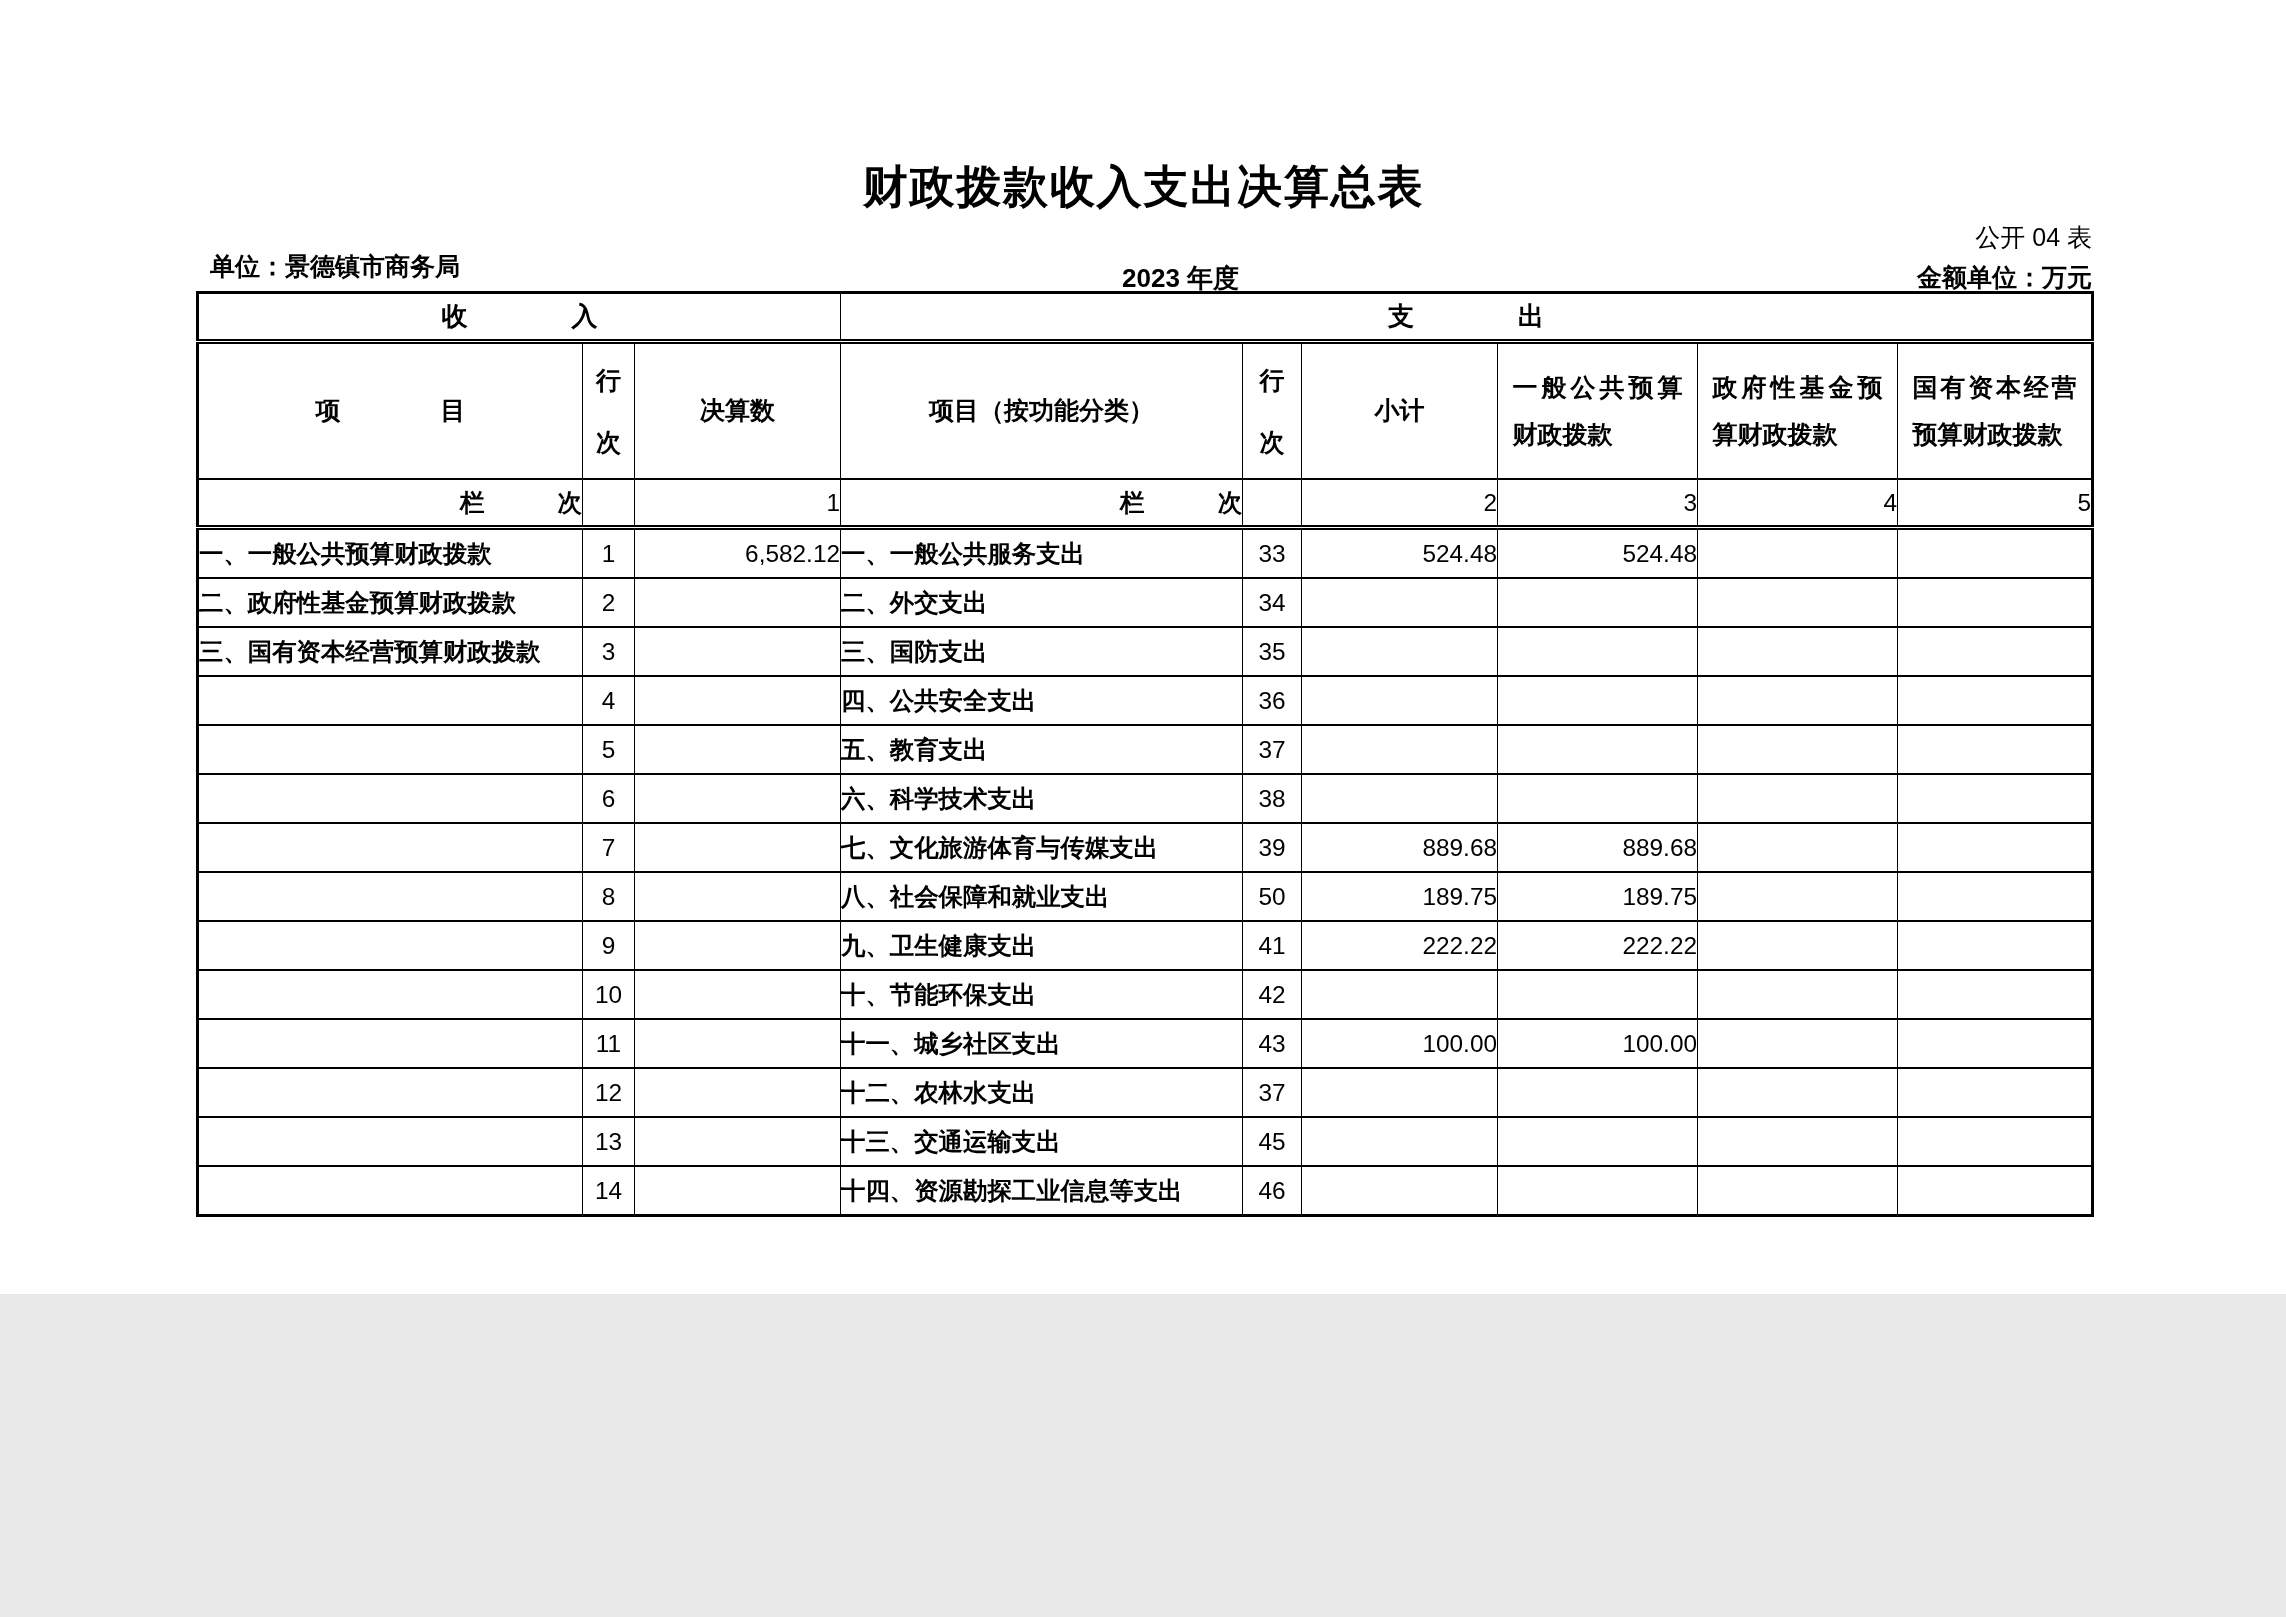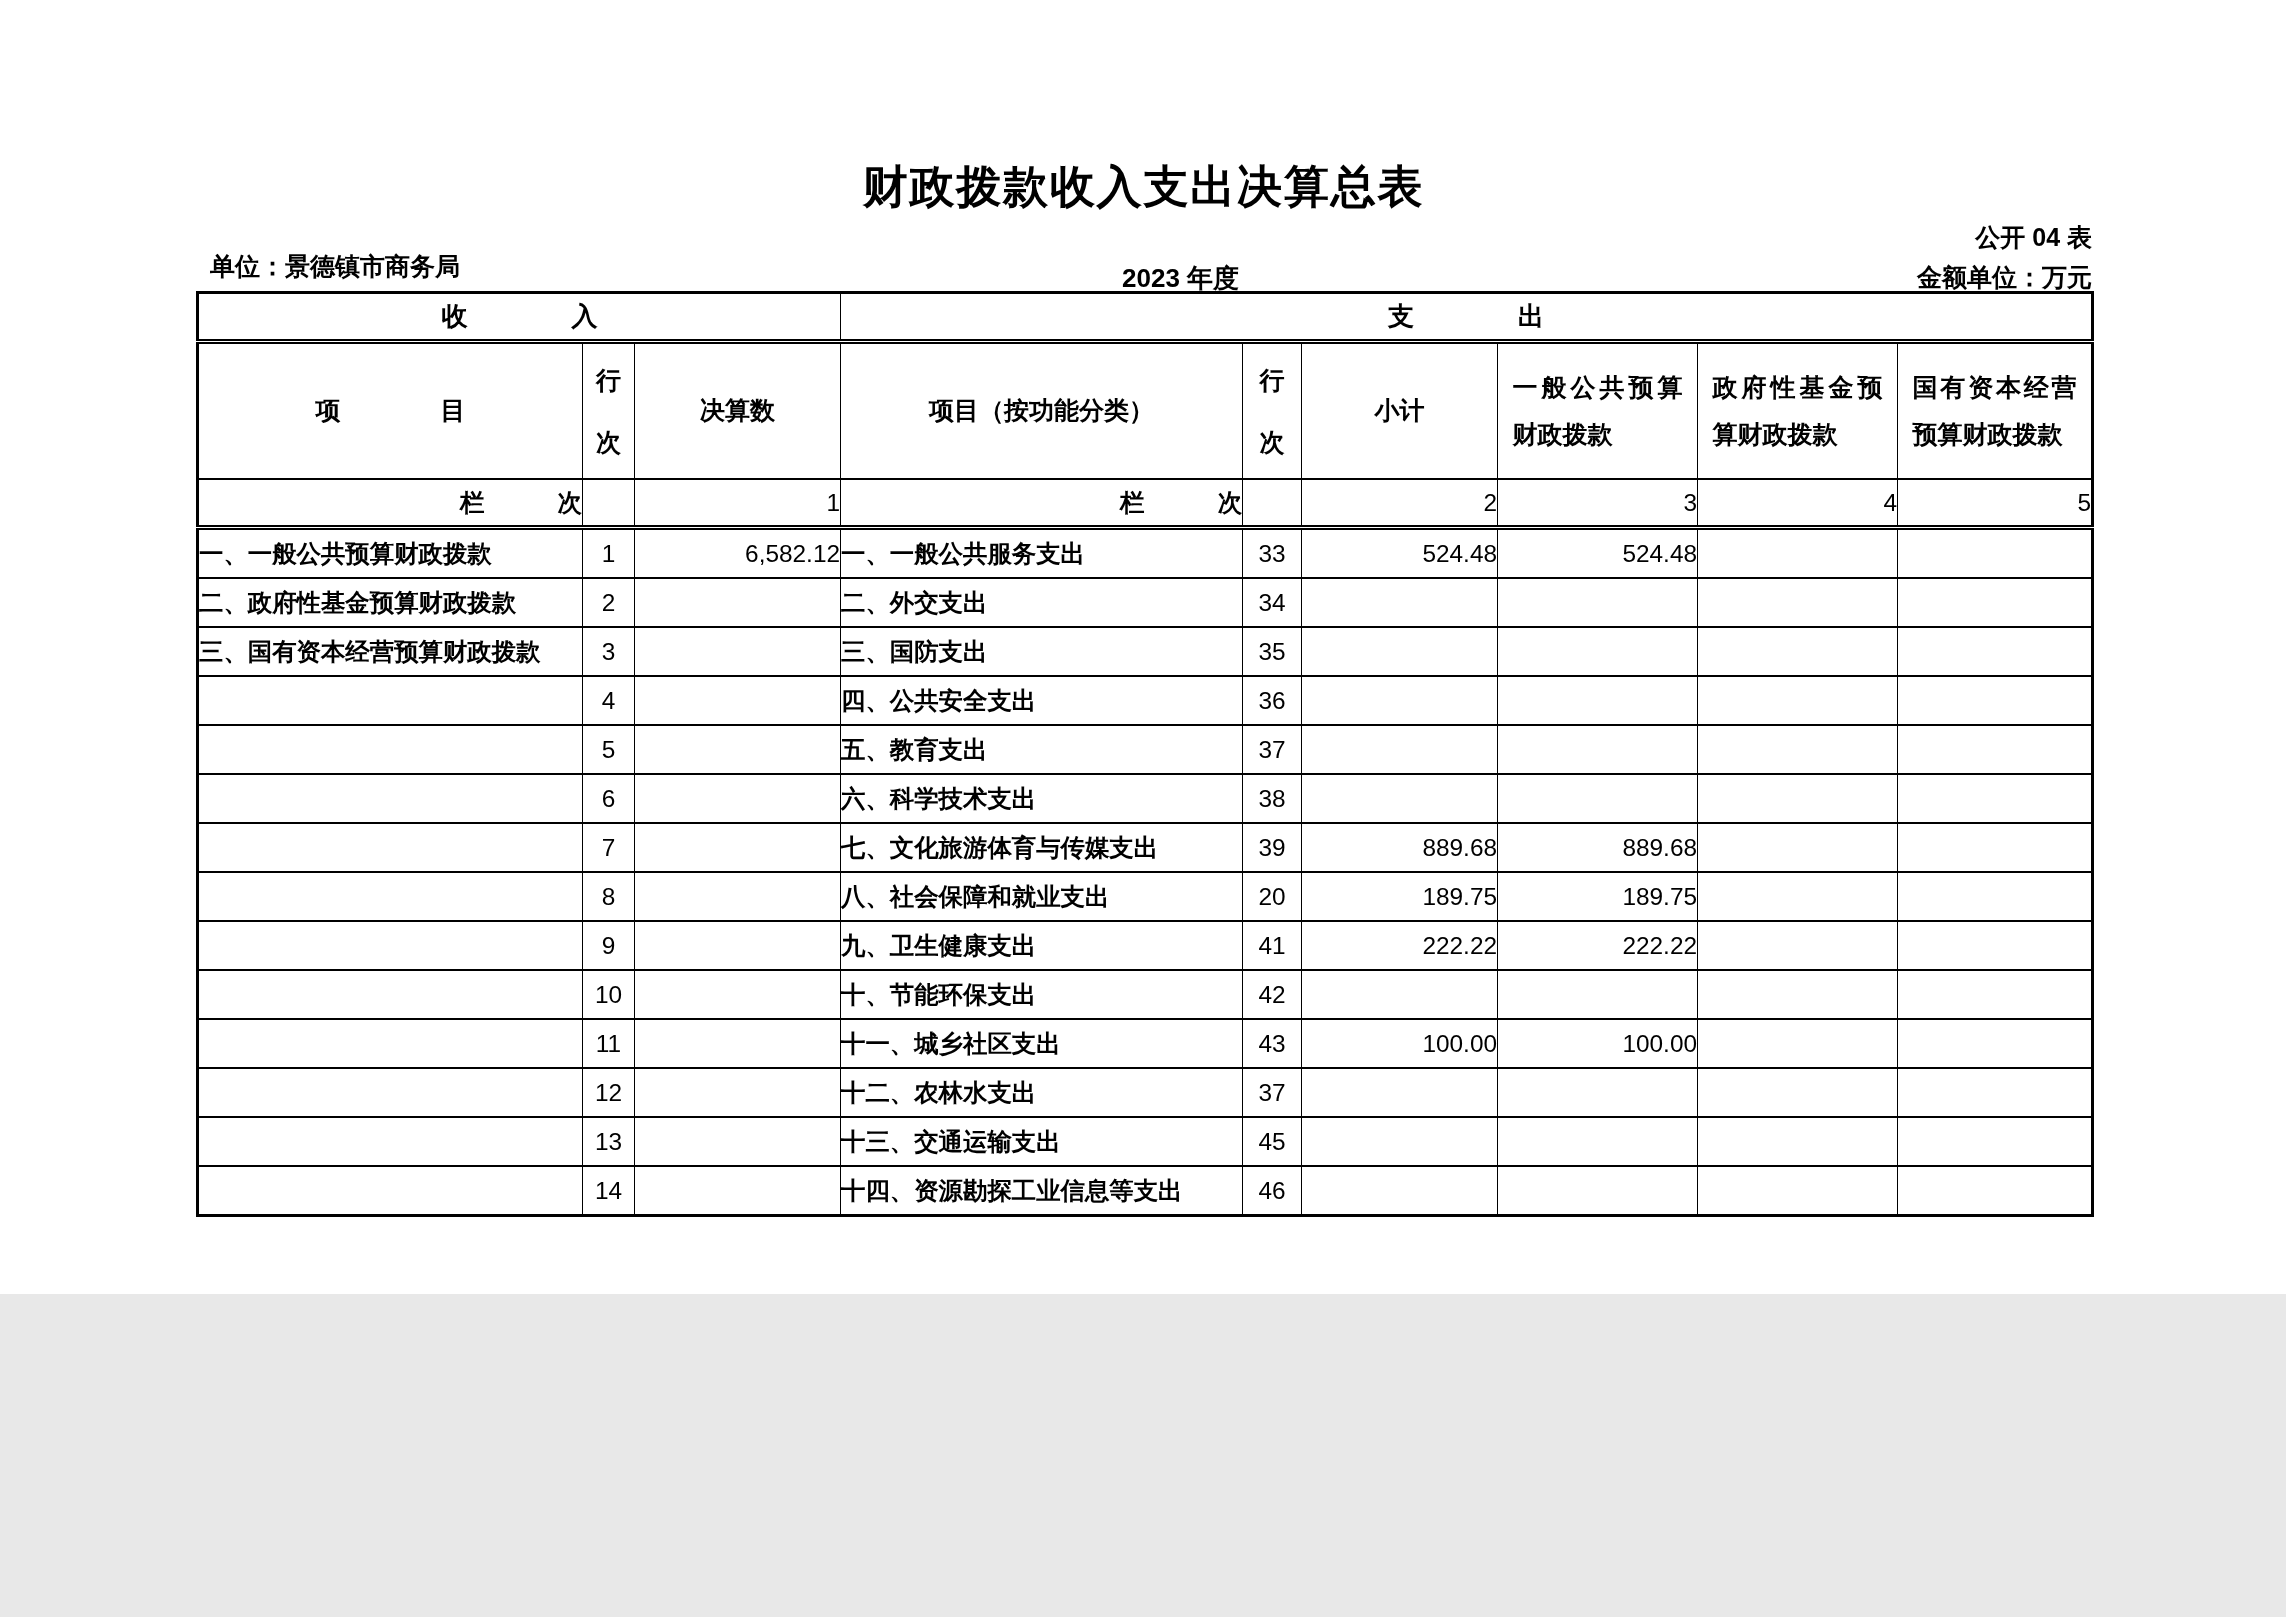--- a/index.html
+++ b/index.html
@@ -17,21 +17,21 @@
     top: 157px; left: 0; width: 100%;
     text-align: center;
     font-size: 45px;
     font-weight: 700;
     letter-spacing: 1.8px;
   }
   .form-label {
     position: absolute;
     top: 221px; right: 195px;
     font-size: 25px;
-    font-weight: 700;
+    font-weight: 400;
   }
   .meta-unit {
     position: absolute;
     top: 250px; left: 210px;
     font-size: 25px;
     font-weight: 700;
   }
   .meta-year {
     position: absolute;
     top: 261px; left: 1122px;
@@ -235,21 +235,21 @@
     <td class="c-num">889.68</td>
     <td class="c-num">889.68</td>
     <td class="c-num"></td>
     <td class="c-num"></td>
   </tr>
         <tr class="data-row">
     <td class="c-item"></td>
     <td class="c-line">8</td>
     <td class="c-num"></td>
     <td class="c-item">八、社会保障和就业支出</td>
-    <td class="c-line">20</td>
+    <td class="c-line">50</td>
     <td class="c-num">189.75</td>
     <td class="c-num">189.75</td>
     <td class="c-num"></td>
     <td class="c-num"></td>
   </tr>
         <tr class="data-row">
     <td class="c-item"></td>
     <td class="c-line">9</td>
     <td class="c-num"></td>
     <td class="c-item">九、卫生健康支出</td>

